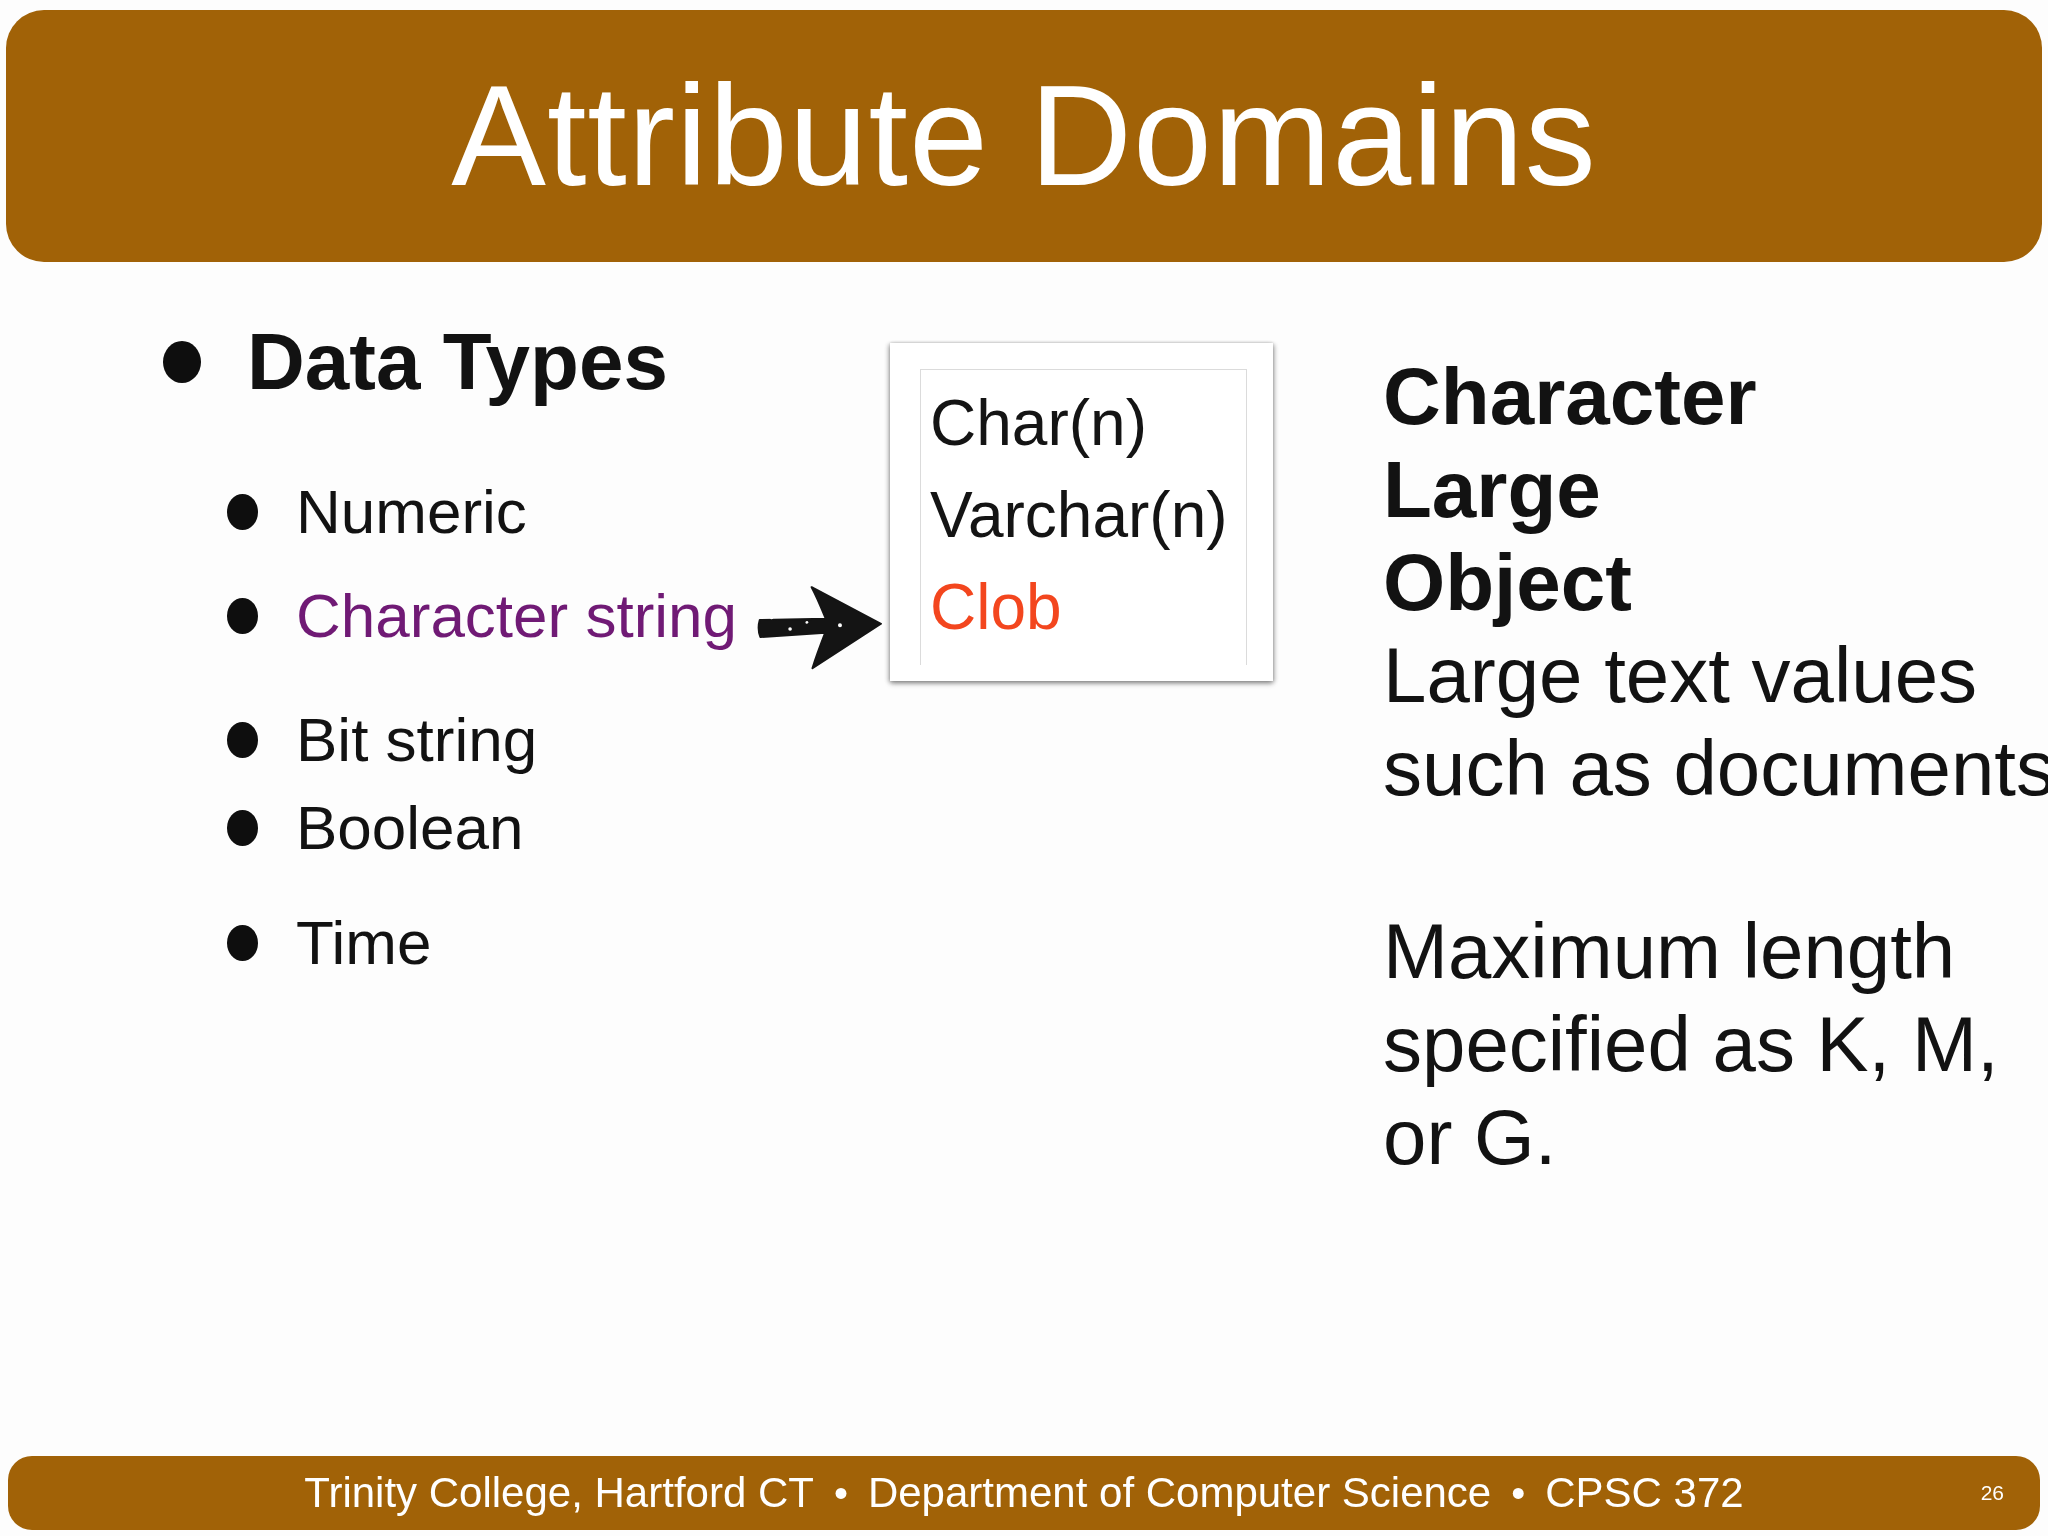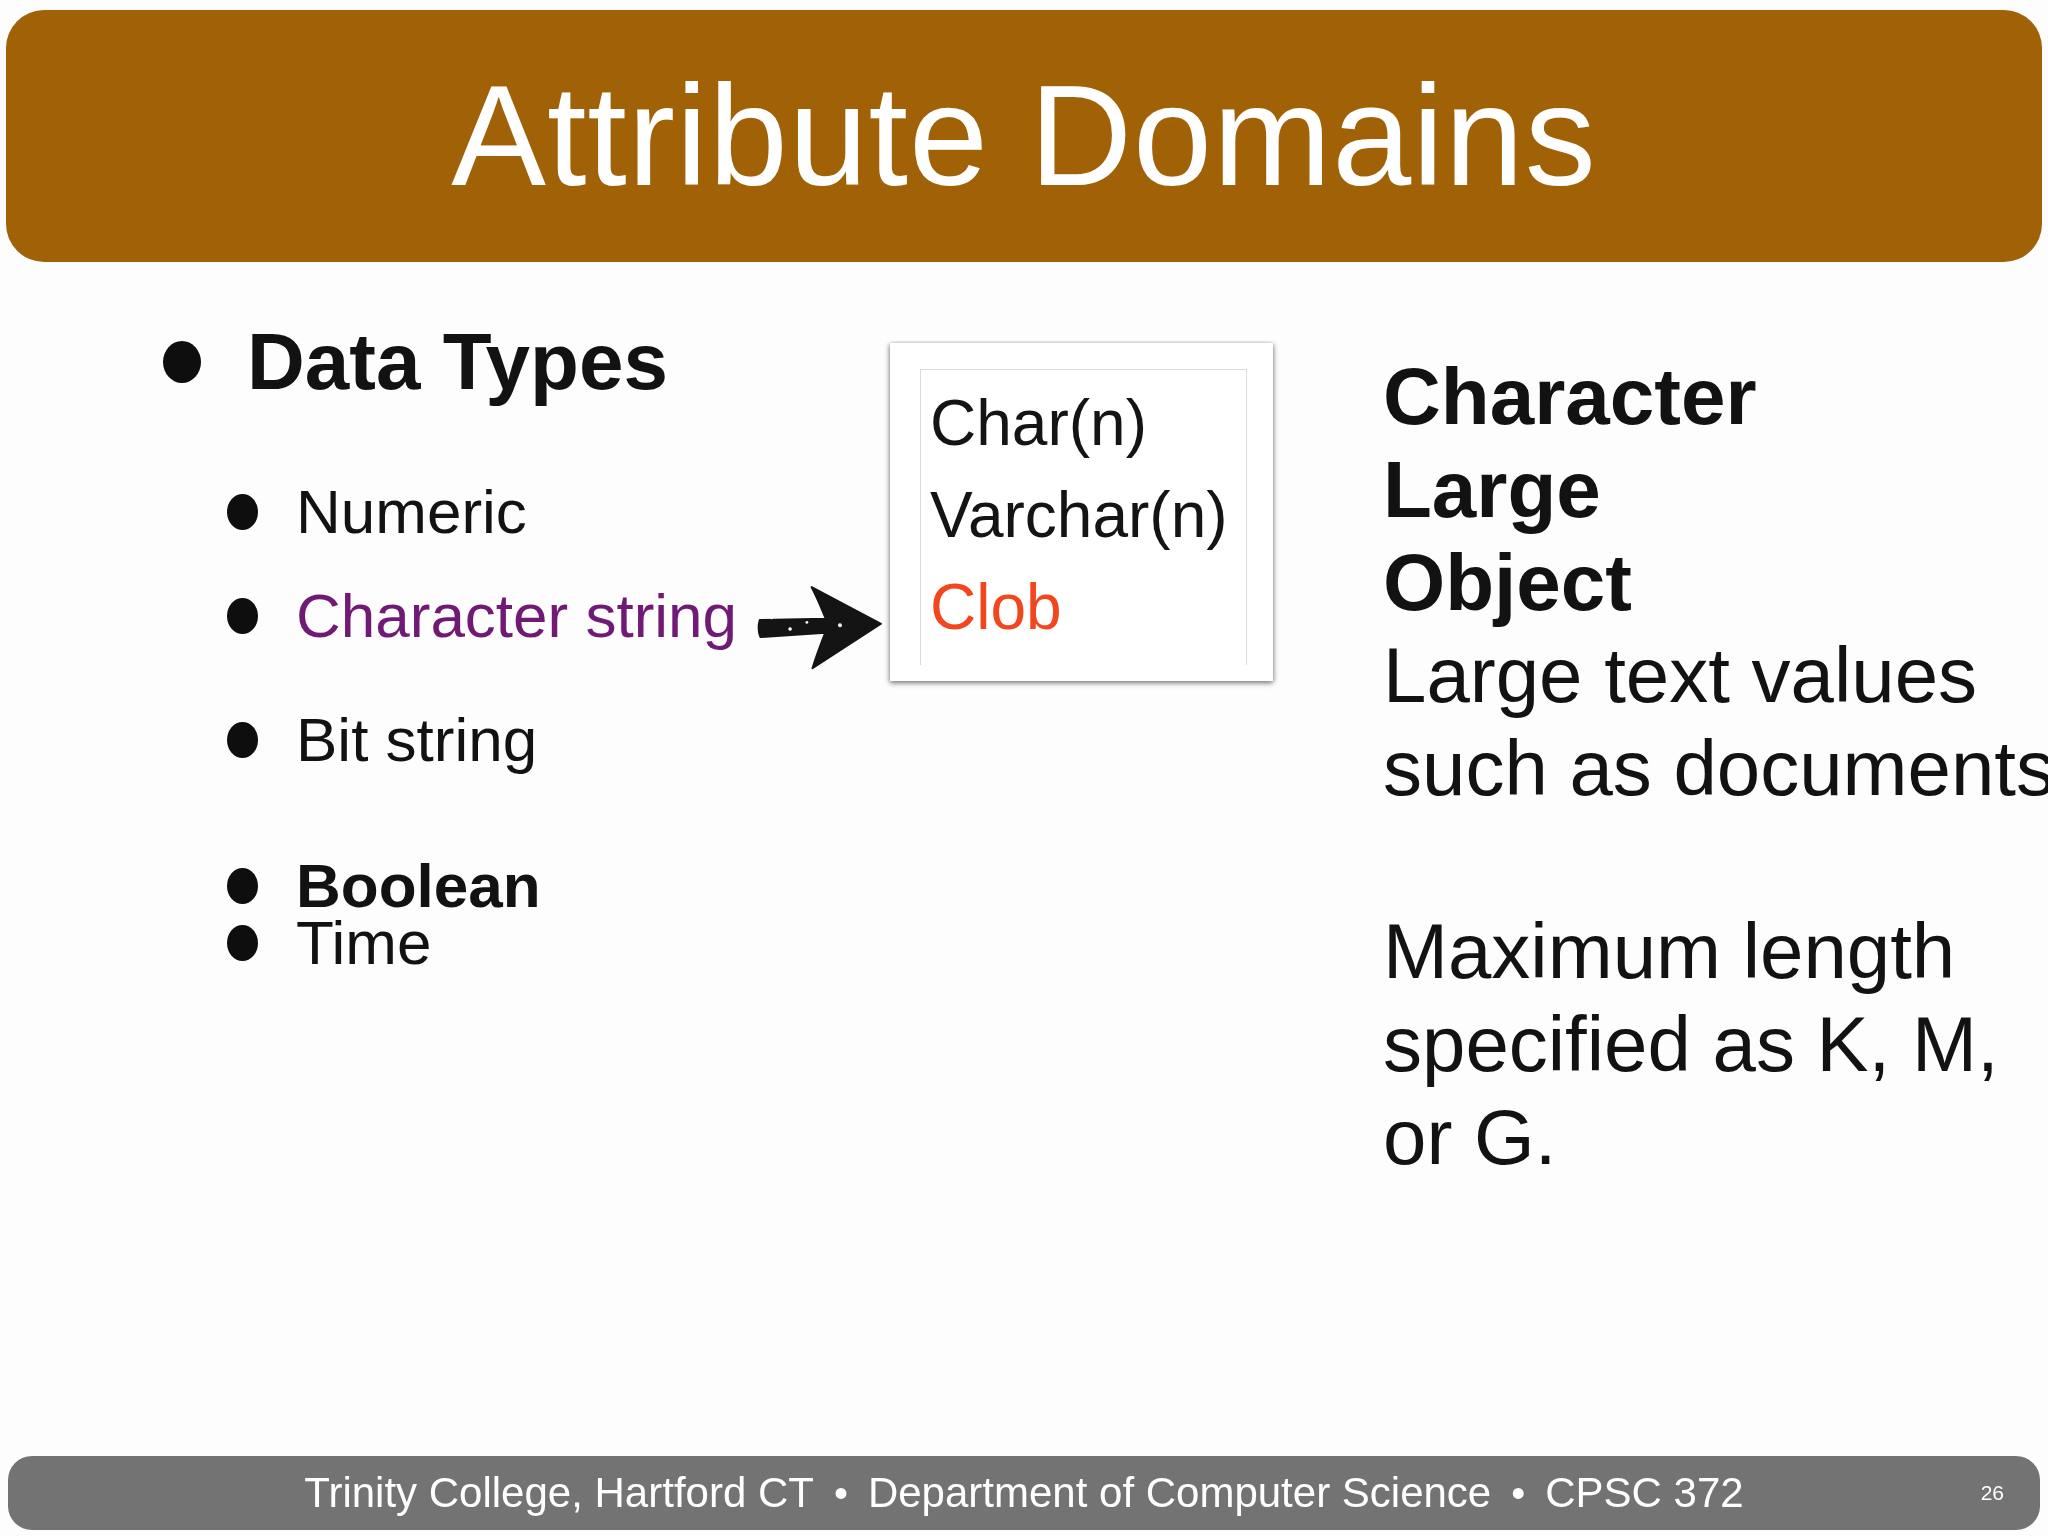--- a/index.html
+++ b/index.html
@@ -60,21 +60,21 @@
   .sub-row { left: 227px; height: 72px; gap: 38px; }
   .sub-row .dot { width: 31px; height: 36px; }
   .sub-row .label {
     font-size: 62px;
     line-height: 72px;
     white-space: nowrap;
   }
   .sub-row-0 { top: 476px; }
   .sub-row-1 { top: 580px; }
   .sub-row-2 { top: 704px; }
-  .sub-row-3 { top: 850px; font-weight: bold; }
+  .sub-row-3 { top: 792px; }
   .sub-row-4 { top: 907px; }
 
   
   .arrow-wrap {
     position: absolute;
     left: 752px;
     top: 576px;
     width: 130px;
     height: 96px;
   }
@@ -253,20 +253,20 @@
     <div>Large text values</div>
     <div>such as documents</div>
   </div>
 
   <div class="callout-body-2">
     <div>Maximum length</div>
     <div>specified as K, M,</div>
     <div>or G.</div>
   </div>
 
-  <div class="footer" style="background-color: #737373;">
+  <div class="footer" style="background-color: #a16207;">
     <div class="footer-text">
       <span>Trinity College, Hartford CT</span><span class="sep">•</span><span>Department of Computer Science</span><span class="sep">•</span><span>CPSC 372</span>
     </div>
     <div class="page-num">26</div>
   </div>
 
 </div>
 
 </body></html>

